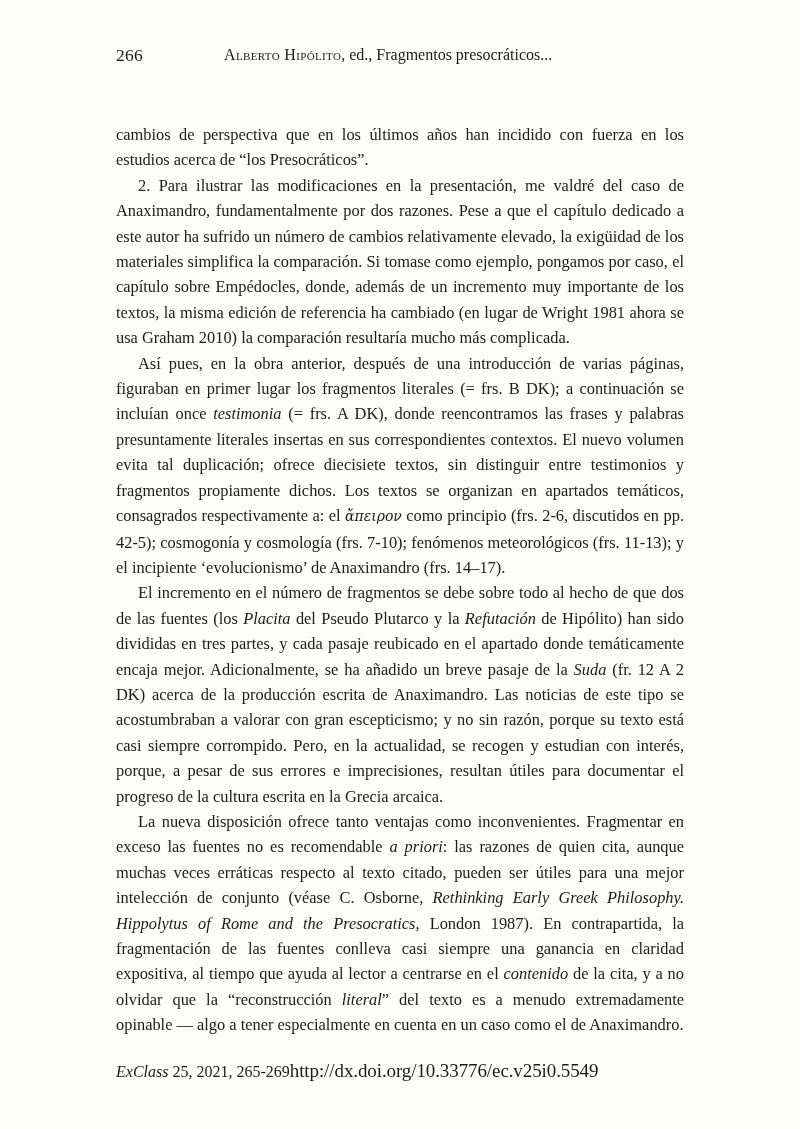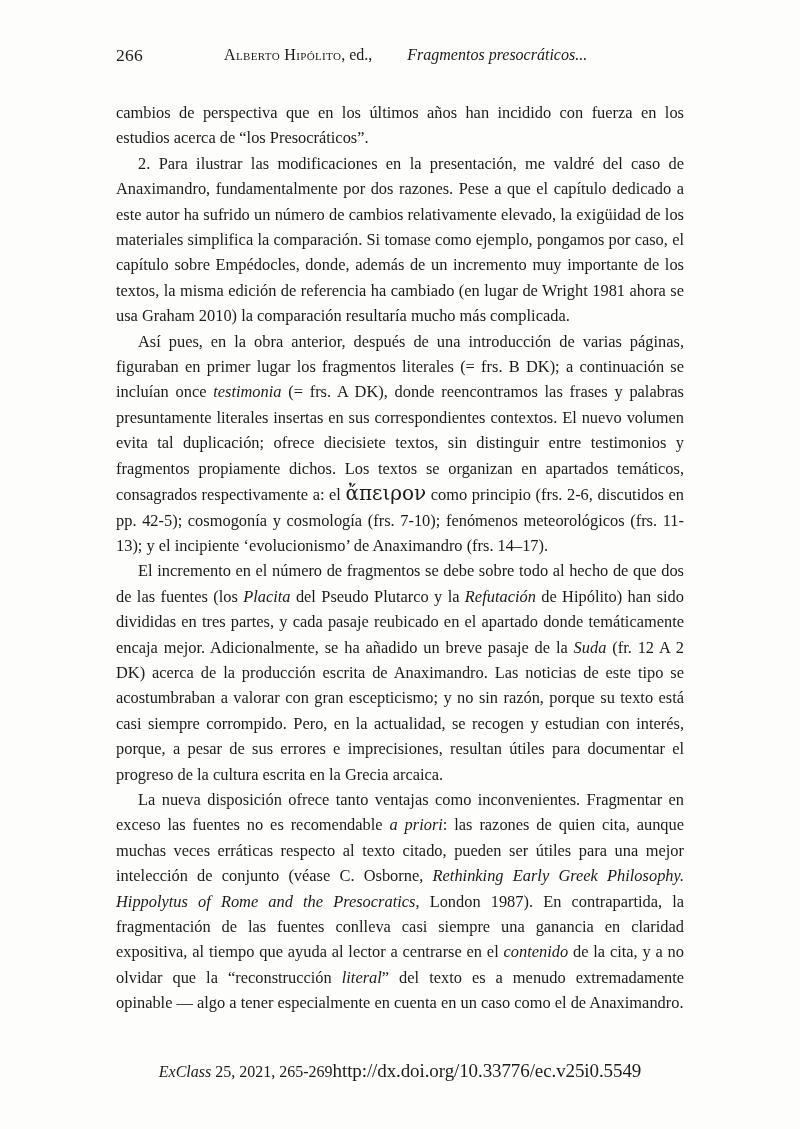--- a/index.html
+++ b/index.html
@@ -42,57 +42,56 @@
   }
   .head-title {
     font-size: 16px;
     white-space: nowrap;
   }
   .smallcaps {
     font-variant: small-caps;
     letter-spacing: .35px;
   }
   .head-title .it {
-    font-style: italic;
-    margin-left: 31px;
   }
 
   
   .textblock {
     position: absolute;
     left: 116px;
-    top: 100px;
+    top: 122px;
     width: 568px;
   }
   p.para {
     margin: 0;
     font-size: 16.4px;
     line-height: 25.4px;
     text-align: justify;
     text-justify: inter-word;
     hyphens: none;
   }
   p.para.indent {
     text-indent: 22px;
   }
   i, .it {
   }
   .greek {
     font-family: "DejaVu Serif", "Liberation Serif", serif;
-    font-size: 20px;
+    font-size: 14px;
+    font-style: italic;
   }
 
   
   .footer {
     position: absolute;
     left: 116px;
     top: 1060px;
     width: 568px;
     display: flex;
-    justify-content: center;
+    justify-content: flex-start;
     align-items: baseline;
   }
   .footer-left {
     font-size: 16px;
   }
   .footer-left .jt {
     font-style: italic;
   }
   .footer-right {
     font-size: 19px;

